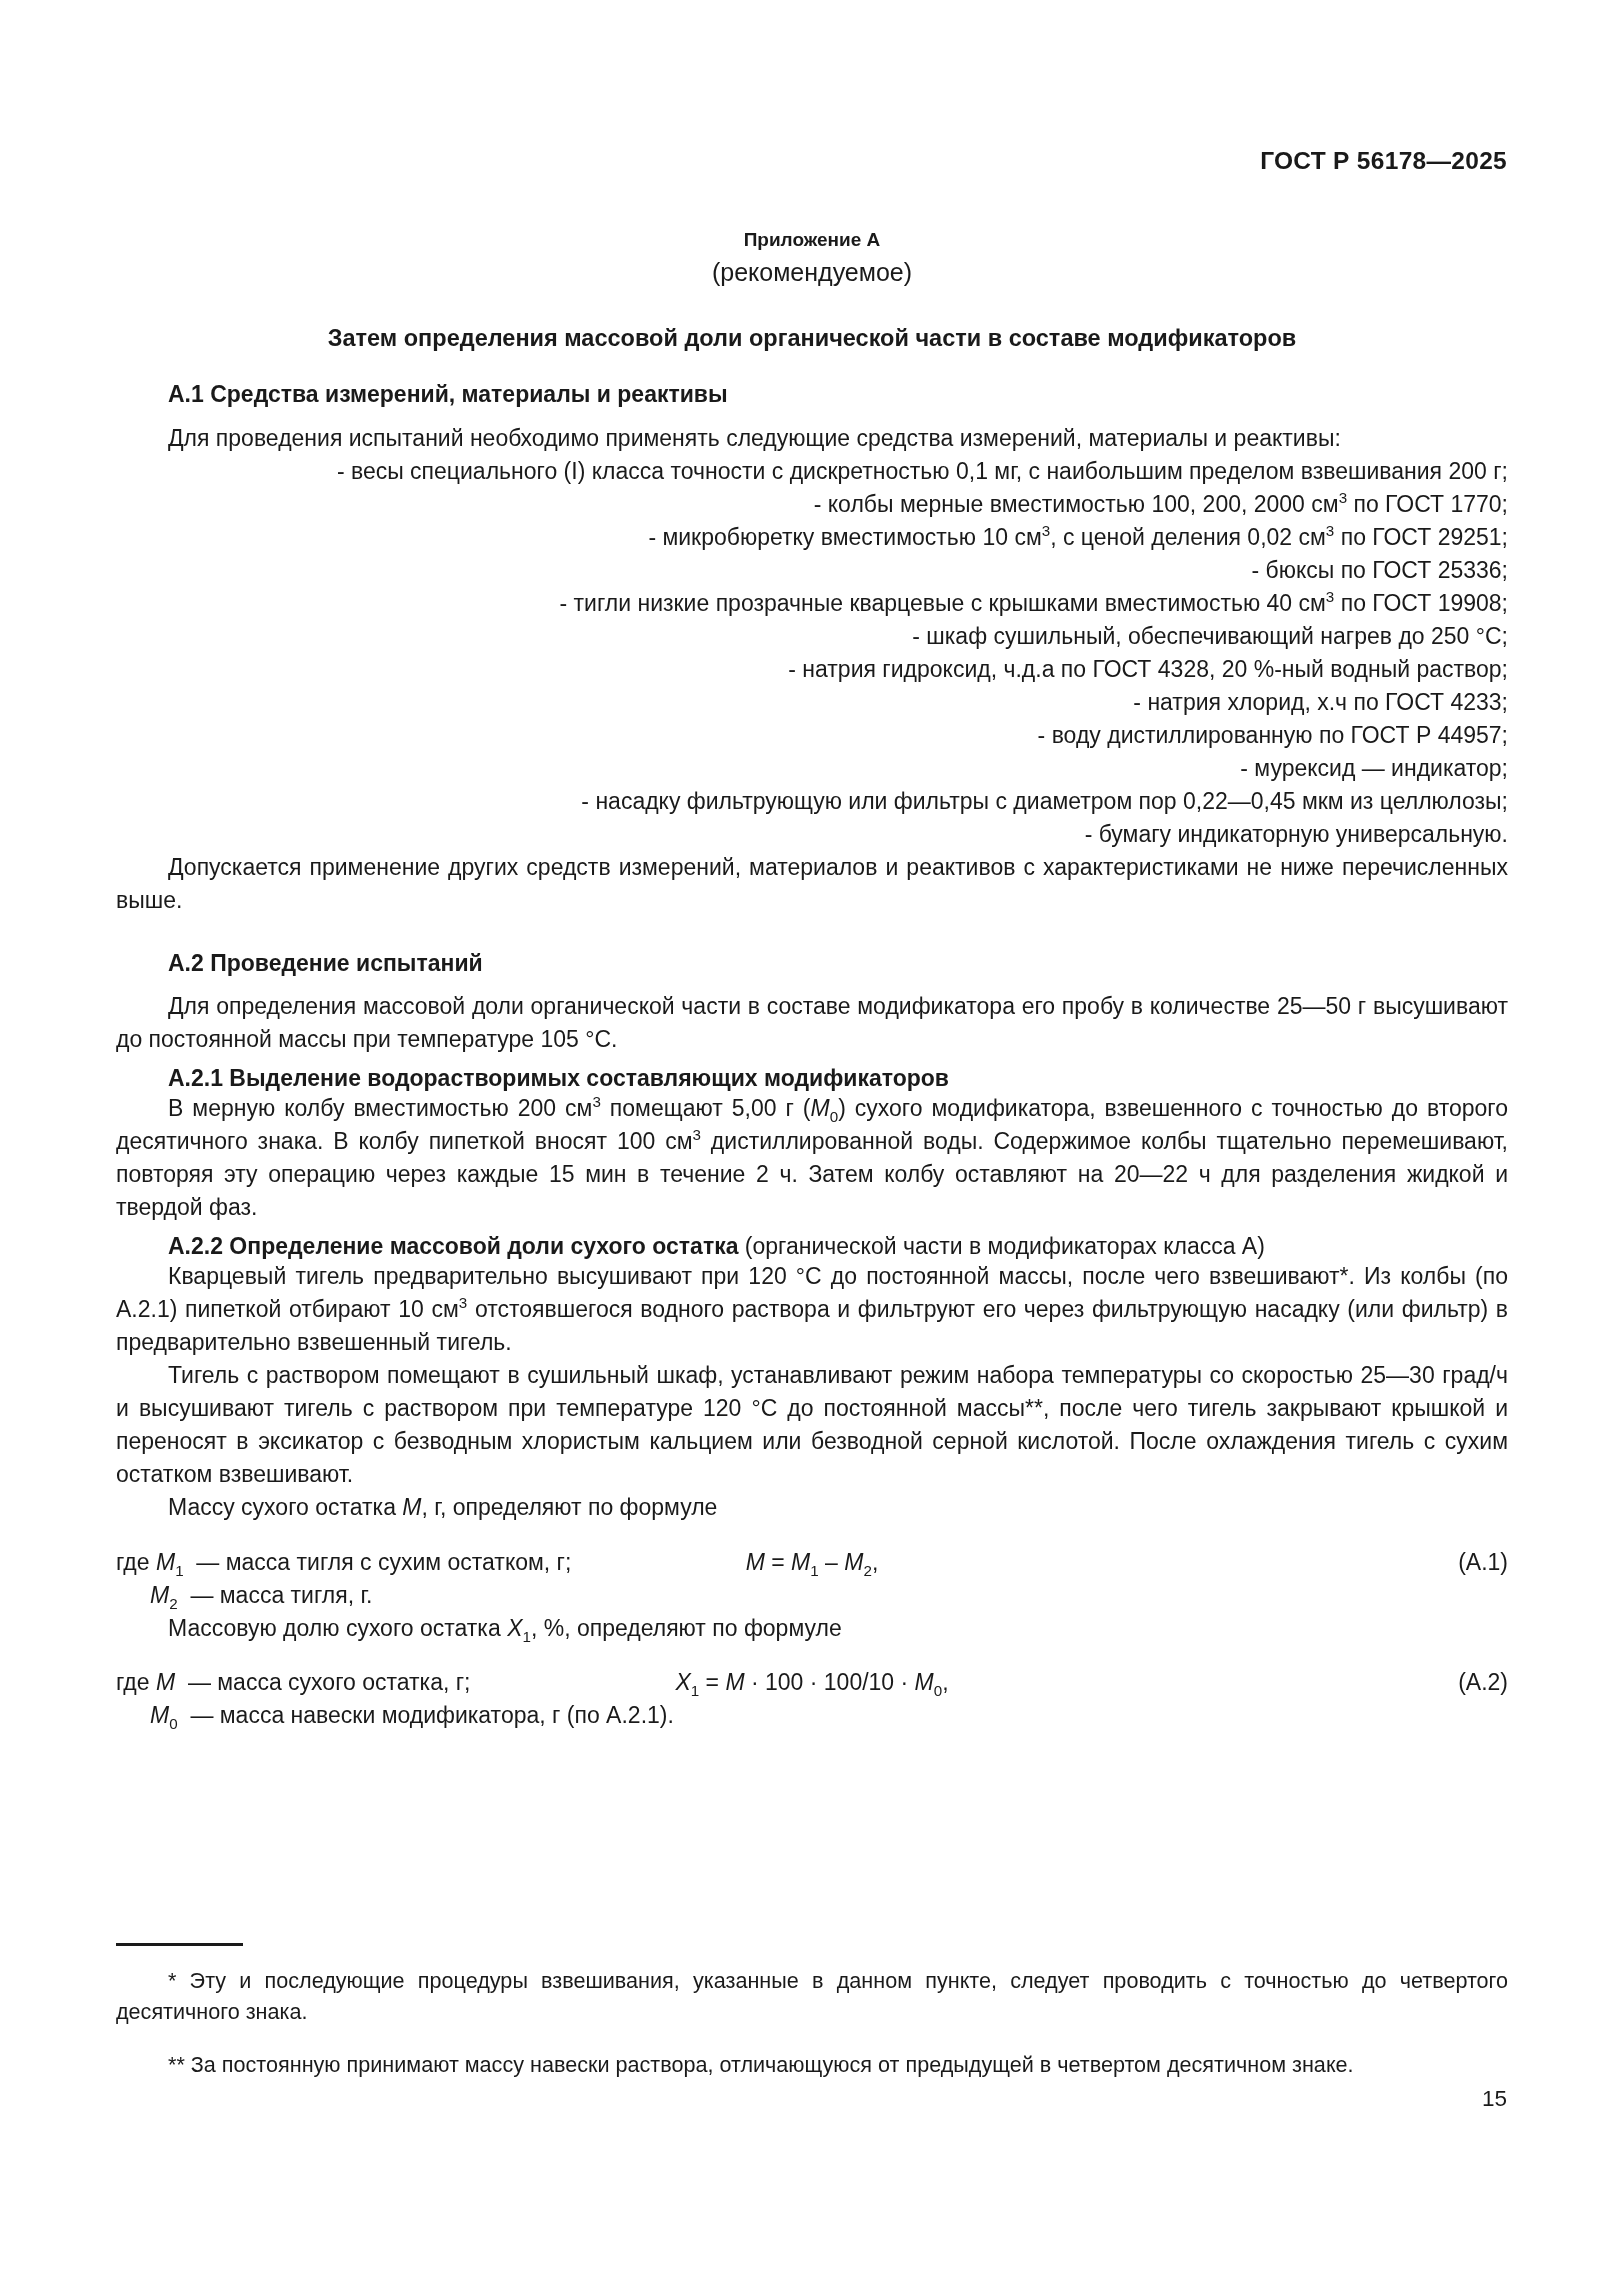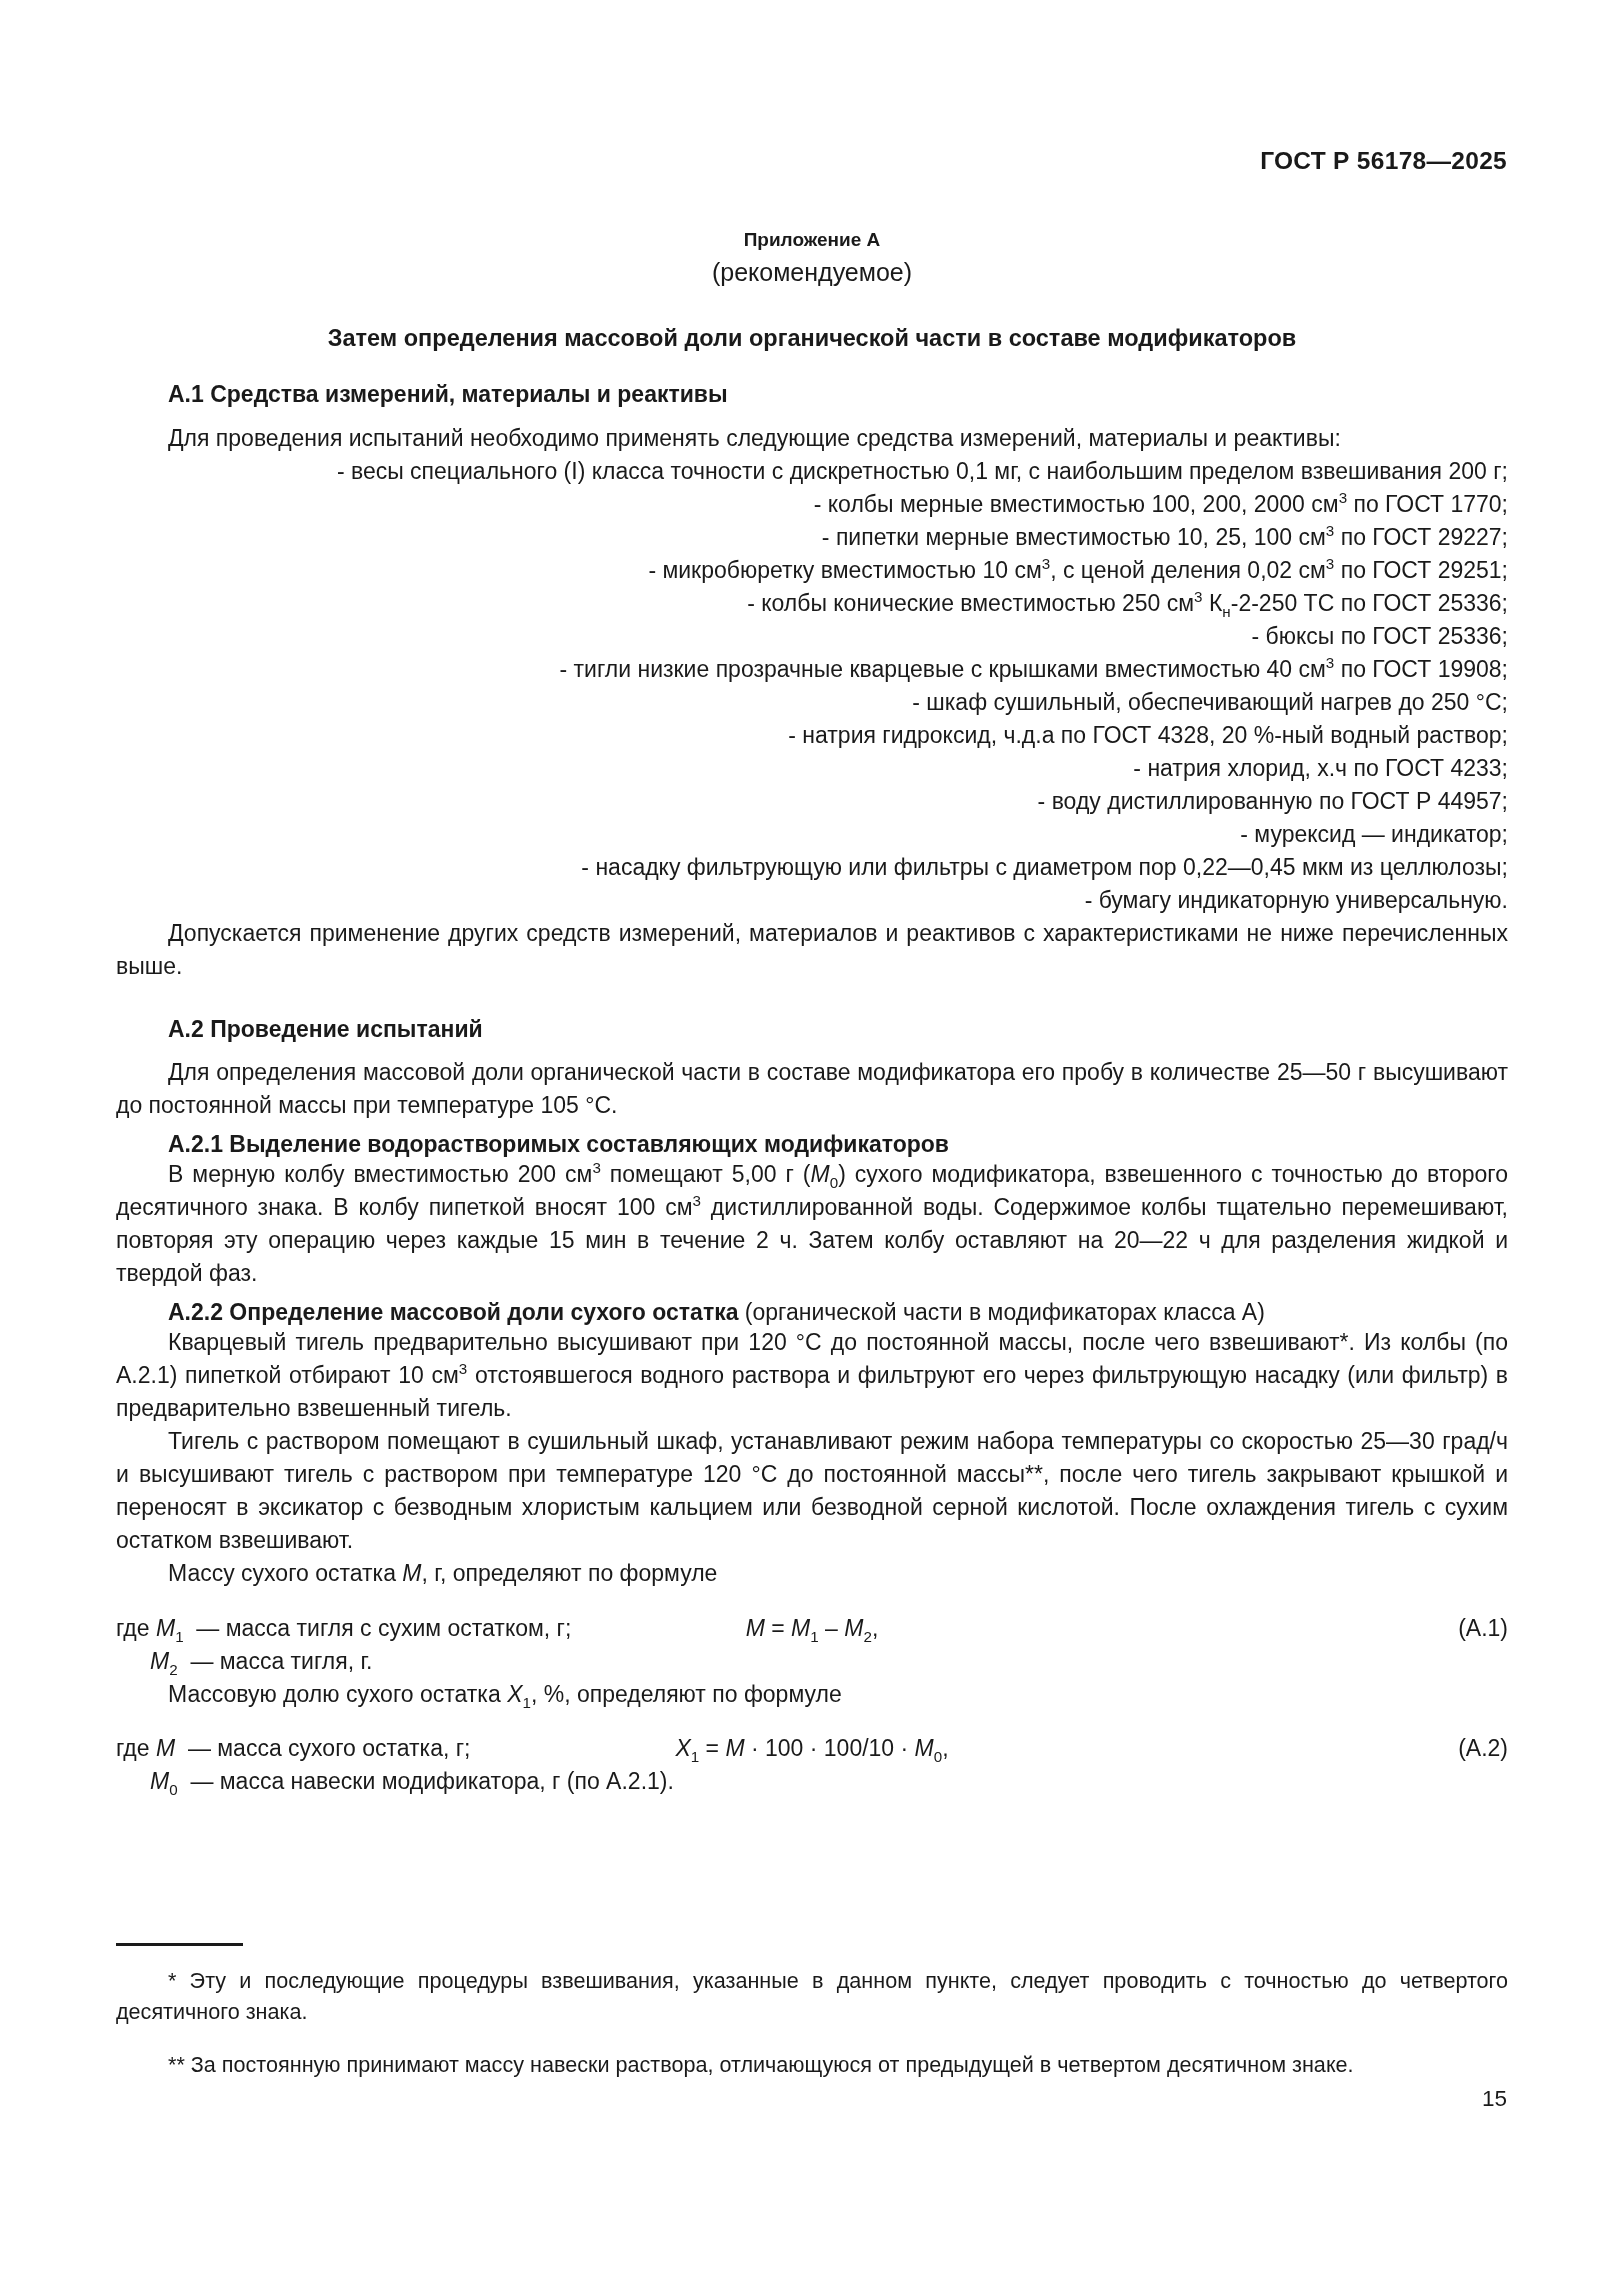--- a/index.html
+++ b/index.html
@@ -198,23 +198,21 @@
 
     <div class="body">
 
       <div class="h3">А.1  Средства измерений, материалы и реактивы</div>
 
       <p class="para">Для проведения испытаний необходимо применять следующие средства измерений, материалы и реактивы:</p>
 
       <ul class="items">
         <li>- весы специального (I) класса точности с дискретностью 0,1 мг, с наибольшим пределом взвешивания 200 г;</li>
         <li>- колбы мерные вместимостью 100, 200, 2000 см<sup>3</sup> по ГОСТ 1770;</li>
-        <li>- пипетки мерные вместимостью 10, 25, 100 см<sup>3</sup> по ГОСТ 29227;</li>
         <li>- микробюретку вместимостью 10 см<sup>3</sup>, с ценой деления 0,02 см<sup>3</sup> по ГОСТ 29251;</li>
-        <li>- колбы конические вместимостью 250 см<sup>3</sup> К<sub>н</sub>-2-250 ТС по ГОСТ 25336;</li>
         <li>- бюксы по ГОСТ 25336;</li>
         <li>- тигли низкие прозрачные кварцевые с крышками вместимостью 40 см<sup>3</sup> по ГОСТ 19908;</li>
         <li>- шкаф сушильный, обеспечивающий нагрев до 250 °С;</li>
         <li>- натрия гидроксид, ч.д.а по ГОСТ 4328, 20 %-ный водный раствор;</li>
         <li>- натрия хлорид, х.ч по ГОСТ 4233;</li>
         <li>- воду дистиллированную по ГОСТ Р 44957;</li>
         <li>- мурексид — индикатор;</li>
         <li>- насадку фильтрующую или фильтры с диаметром пор 0,22—0,45 мкм из целлюлозы;</li>
         <li>- бумагу индикаторную универсальную.</li>
       </ul>

